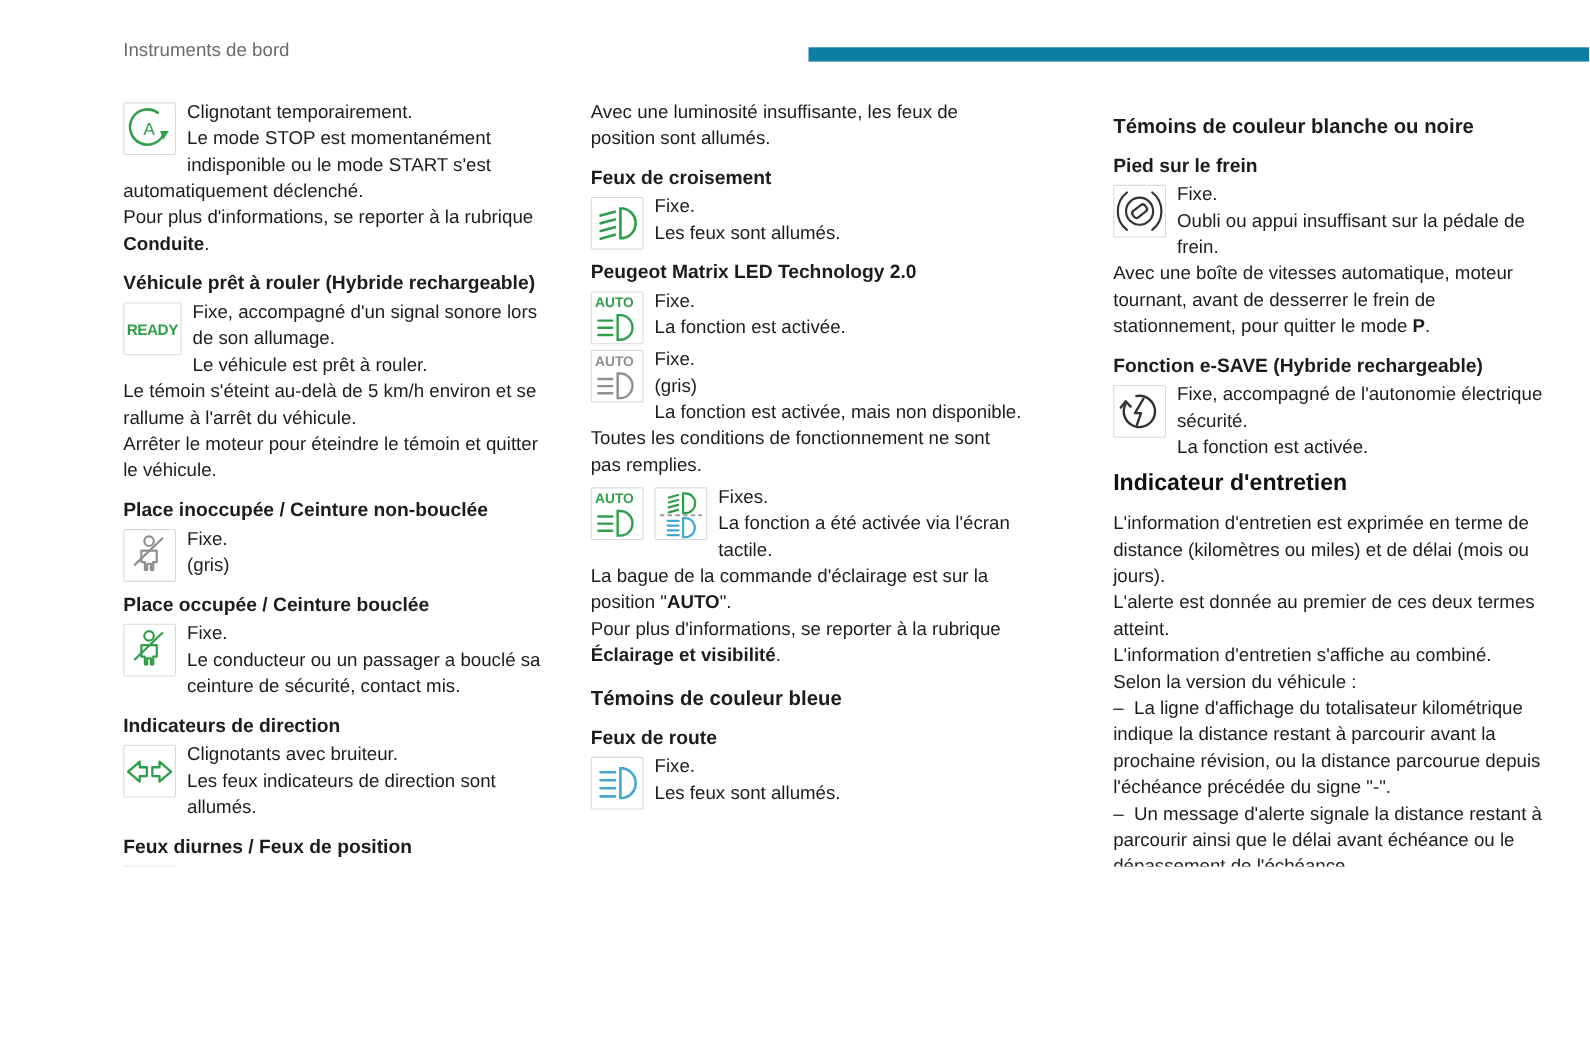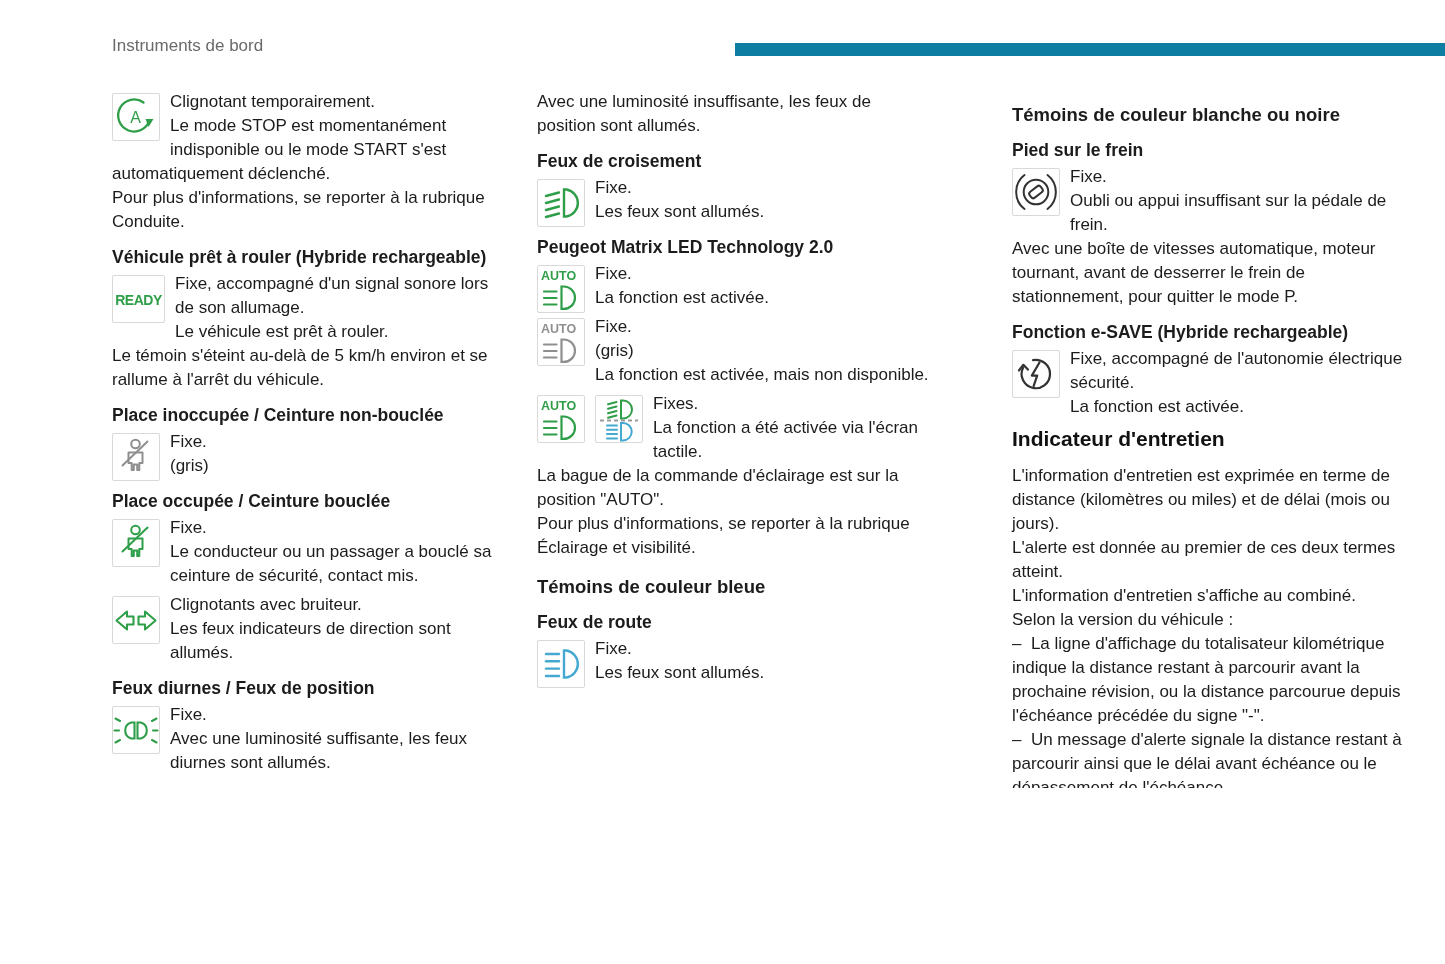--- a/index.html
+++ b/index.html
@@ -15,21 +15,21 @@
   .section-heading{font-weight:bold;font-size:18.5px;line-height:25px;margin:14px 0 10px;clear:both;}
   .para{margin:2px 0;clear:both;}
   .iconp{margin:2px 0 5px;clear:both;}
   .iconbox{float:left;width:48px;height:48px;border:1px solid #d9d9d9;border-radius:2px;
            background:#fff;margin:3px 10px 1px 0;box-sizing:border-box;padding:0;}
   .iconbox.wide{width:53px;}
   .iconbox svg{display:block;width:100%;height:100%;}
   .big-title-gray{font-size:29px;line-height:33px;color:#9b9b9b;margin:26px 0 14px;clear:both;font-weight:normal;}
   .big-title{font-size:21px;line-height:30px;color:#111;margin:0 0 10px;font-weight:bold;clear:both;}
   .page-number{position:absolute;left:46px;top:949px;font-size:16.5px;font-weight:bold;color:#757575;}
-  b{font-weight:normal;text-align:center;}
+  b{font-weight:bold;text-align:center;}
 </style>
 </head>
 <body>
 
 <div class="page">
   <div class="doc-header">Instruments de bord</div>
   <div class="accent-bar" style="background: rgb(14, 125, 162);"></div>
   <div class="col col-1">
       <div class="iconp"><span class="iconbox">
           <svg viewBox="0 0 46 46">
@@ -38,41 +38,42 @@
             </g>
             <polygon points="32.5,25 40.5,25 35.5,33" fill="#2f9e49"></polygon>
             <text x="22.5" y="28.5" font-size="16" text-anchor="middle" fill="#2f9e49" font-family="Liberation Sans, sans-serif">A</text>
           </svg>
         </span><span>Clignotant temporairement.</span><br><span>Le mode STOP est momentanément indisponible ou le mode START s'est automatiquement déclenché.</span><br><span>Pour plus d'informations, se reporter à la rubrique </span><b>Conduite</b><span>.</span></div>
       <div class="item-heading"><span>Véhicule prêt à rouler (Hybride rechargeable)</span></div>
       <div class="iconp"><span class="iconbox wide">
           <svg viewBox="0 0 50 46">
             <text x="25" y="28.5" font-size="14" font-weight="bold" text-anchor="middle" fill="#2f9e49" font-family="Liberation Sans, sans-serif" letter-spacing="-0.5">READY</text>
           </svg>
-        </span><span>Fixe, accompagné d'un signal sonore lors de son allumage.</span><br><span>Le véhicule est prêt à rouler.</span><br><span>Le témoin s'éteint au-delà de 5 km/h environ et se rallume à l'arrêt du véhicule.</span><br></div>
+        </span><span>Fixe, accompagné d'un signal sonore lors de son allumage.</span><br><span>Le véhicule est prêt à rouler.</span><br><span>Le témoin s'éteint au-delà de 5 km/h environ et se rallume à l'arrêt du véhicule.</span><br><span>Arrêter le moteur pour éteindre le témoin et quitter le véhicule.</span></div>
       <div class="item-heading"><span>Place inoccupée / Ceinture non-bouclée</span></div>
       <div class="iconp"><span class="iconbox">
           <svg viewBox="0 0 46 46">
             <g fill="none" stroke="#8f8f8f" stroke-width="2" stroke-linejoin="round" stroke-linecap="round">
               <circle cx="22.5" cy="10" r="4.3"></circle>
               <path d="M15.5 18.5 H29.5 V29 H26.3 V36 H24.2 V30.5 H20.8 V36 H18.7 V29 H15.5 Z"></path>
               <line x1="34.5" y1="7.5" x2="9.5" y2="31.5"></line>
             </g>
           </svg>
         </span><span>Fixe.</span><br><span>(gris)</span><br></div>
       <div class="item-heading"><span>Place occupée / Ceinture bouclée</span></div>
       <div class="iconp"><span class="iconbox">
           <svg viewBox="0 0 46 46">
             <g fill="none" stroke="#2f9e49" stroke-width="2" stroke-linejoin="round" stroke-linecap="round">
               <circle cx="22.5" cy="10" r="4.3"></circle>
               <path d="M15.5 18.5 H29.5 V29 H26.3 V36 H24.2 V30.5 H20.8 V36 H18.7 V29 H15.5 Z"></path>
               <line x1="34.5" y1="7.5" x2="9.5" y2="31.5"></line>
             </g>
           </svg>
         </span><span>Fixe.</span><br><span>Le conducteur ou un passager a bouclé sa ceinture de sécurité, contact mis.</span></div>
+      <div class="item-heading"><span>Indicateurs de direction</span></div>
       <div class="iconp"><span class="iconbox">
           <svg viewBox="0 0 46 46">
             <g fill="none" stroke="#2f9e49" stroke-width="2.1" stroke-linejoin="round">
               <path d="M20.5 19.5 H14 V14.5 L3.5 23.5 L14 32.5 V27.5 H20.5 Z"></path>
               <path d="M25.5 19.5 H32 V14.5 L42.5 23.5 L32 32.5 V27.5 H25.5 Z"></path>
             </g>
           </svg>
         </span><span>Clignotants avec bruiteur.</span><br><span>Les feux indicateurs de direction sont allumés.</span></div>
       <div class="item-heading"><span>Feux diurnes / Feux de position</span></div>
       <div class="iconp"><span class="iconbox">
@@ -119,21 +120,21 @@
       <div class="iconp"><span class="iconbox">
           <svg viewBox="0 0 46 46">
             <text x="3" y="13.5" font-size="12.5" font-weight="bold" fill="#8f8f8f" font-family="Liberation Sans, sans-serif">AUTO</text>
             <g fill="none" stroke="#8f8f8f" stroke-width="2.2" stroke-linecap="round">
               <line x1="6" y1="25.5" x2="18.5" y2="25.5"></line>
               <line x1="6" y1="32" x2="18.5" y2="32"></line>
               <line x1="6" y1="38.5" x2="18.5" y2="38.5"></line>
               <path d="M23.5 20.5 h2.3 a11.2 11.2 0 0 1 0 22.4 h-2.3 z"></path>
             </g>
           </svg>
-        </span><span>Fixe.</span><br><span>(gris)</span><br><span>La fonction est activée, mais non disponible.</span><br></div>
+        </span><span>Fixe.</span><br><span>(gris)</span><br><span>La fonction est activée, mais non disponible.</span><br><span>Toutes les conditions de fonctionnement ne sont pas remplies.</span></div>
       <div class="iconp"><span class="iconbox">
           <svg viewBox="0 0 46 46">
             <text x="3" y="13.5" font-size="12.5" font-weight="bold" fill="#2f9e49" font-family="Liberation Sans, sans-serif">AUTO</text>
             <g fill="none" stroke="#2f9e49" stroke-width="2.2" stroke-linecap="round">
               <line x1="6" y1="25.5" x2="18.5" y2="25.5"></line>
               <line x1="6" y1="32" x2="18.5" y2="32"></line>
               <line x1="6" y1="38.5" x2="18.5" y2="38.5"></line>
               <path d="M23.5 20.5 h2.3 a11.2 11.2 0 0 1 0 22.4 h-2.3 z"></path>
             </g>
           </svg>

